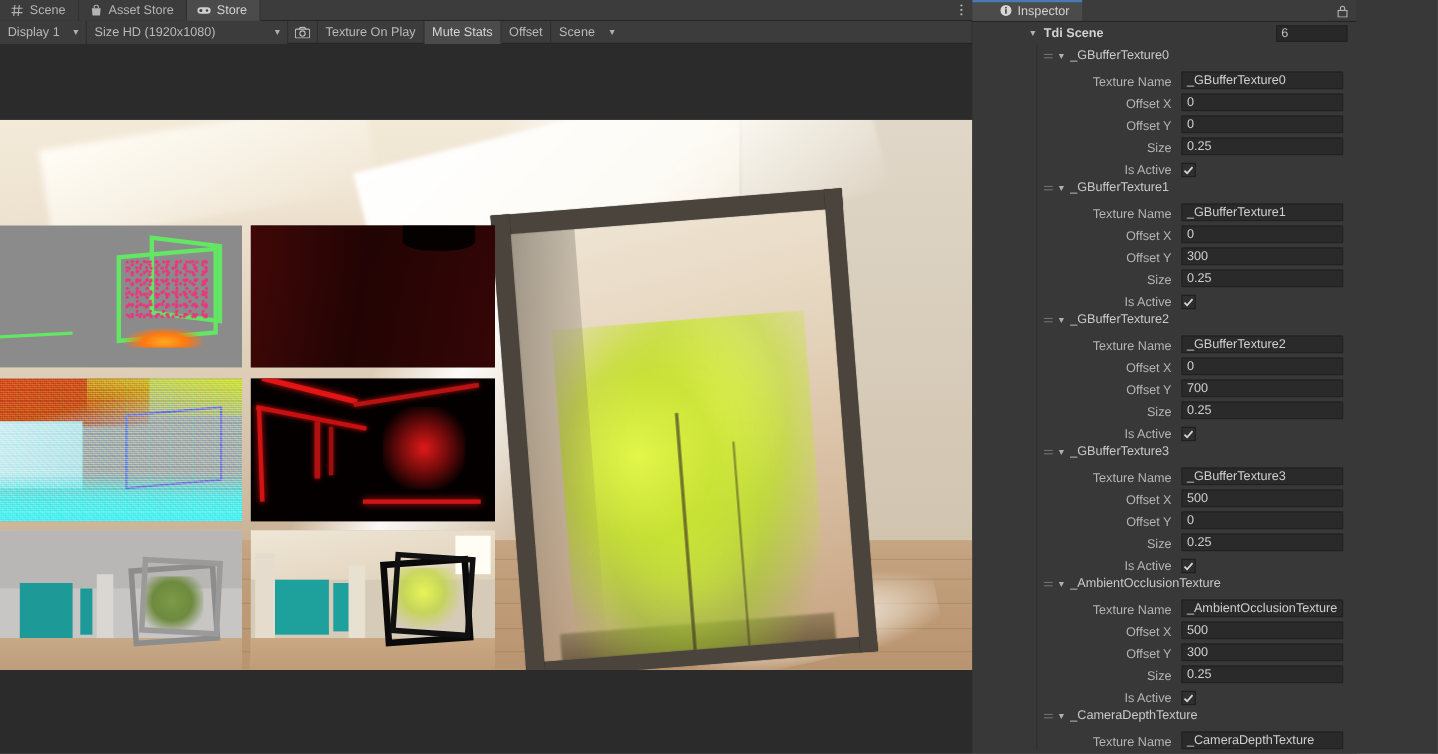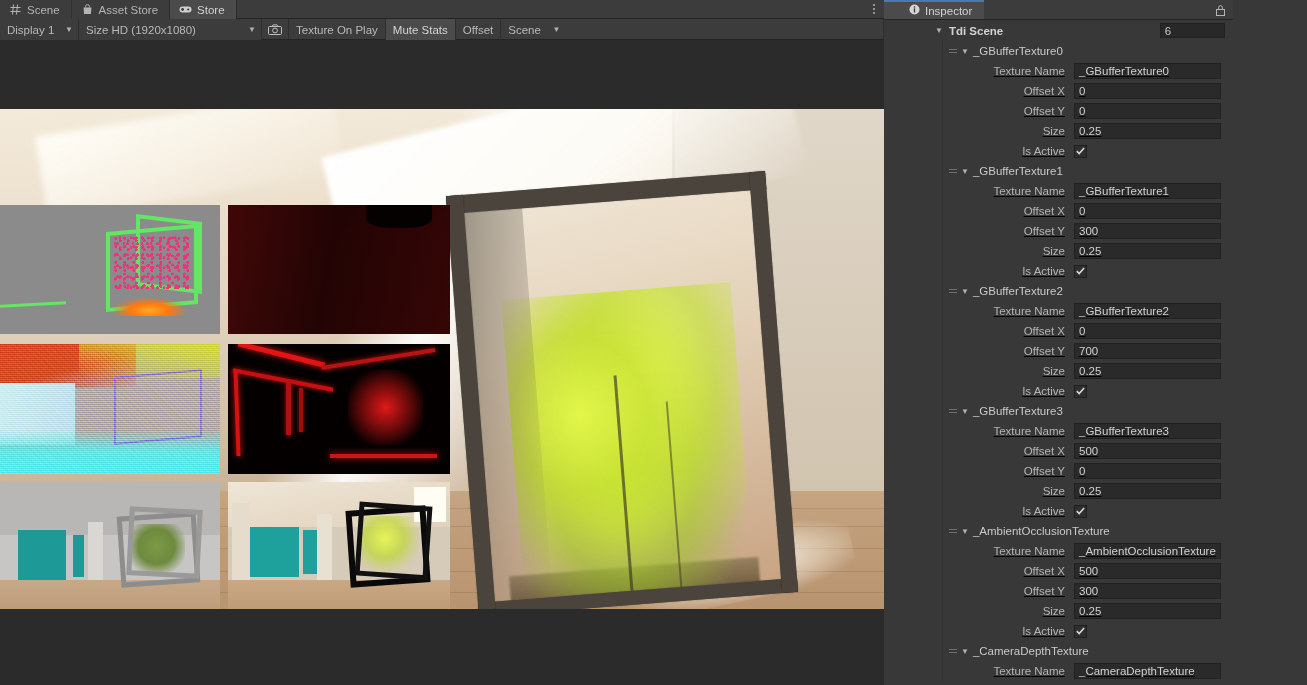--- a/index.html
+++ b/index.html
@@ -254,21 +254,21 @@
   .list-box { margin: 0 6px 0 58px; border-left: 1px solid #2f2f2f; }
 
   .elem-header {
     display: flex; align-items: center; height: 20px; padding-left: 6px; cursor: pointer;
   }
   .drag-handle { display:inline-flex; flex-direction:column; gap:2px; margin-right:4px; cursor: grab; }
   .drag-handle i { display:block; width:8px; height:1px; background:#6f6f6f; }
   .elem-header .foldout { font-size: 8px; color: #b0b0b0; margin-right: 4px; }
   .elem-header .name { font-size: 11.5px; color: #c9c9c9; }
 
-  .prop-row { display: flex; align-items: center; height: 20px; padding-left: 6px; text-decoration: underline; }
+  .prop-row { display: flex; align-items: flex-end; height: 20px; padding-left: 6px; }
   .prop-label {
     width: 125px; text-align: right; padding-right: 9px;
     font-size: 11.5px; color: #b4b4b4; white-space: nowrap; overflow: hidden;
   }
   .prop-field {
     flex: 1; height: 16px; background: #2a2a2a; border: 1px solid #212121;
     color: #cfcfcf; font-size: 11.5px; padding: 0 4px; display: flex; align-items: center;
     margin-right: 6px; overflow: hidden; white-space: nowrap;
   }
   .checkbox {

